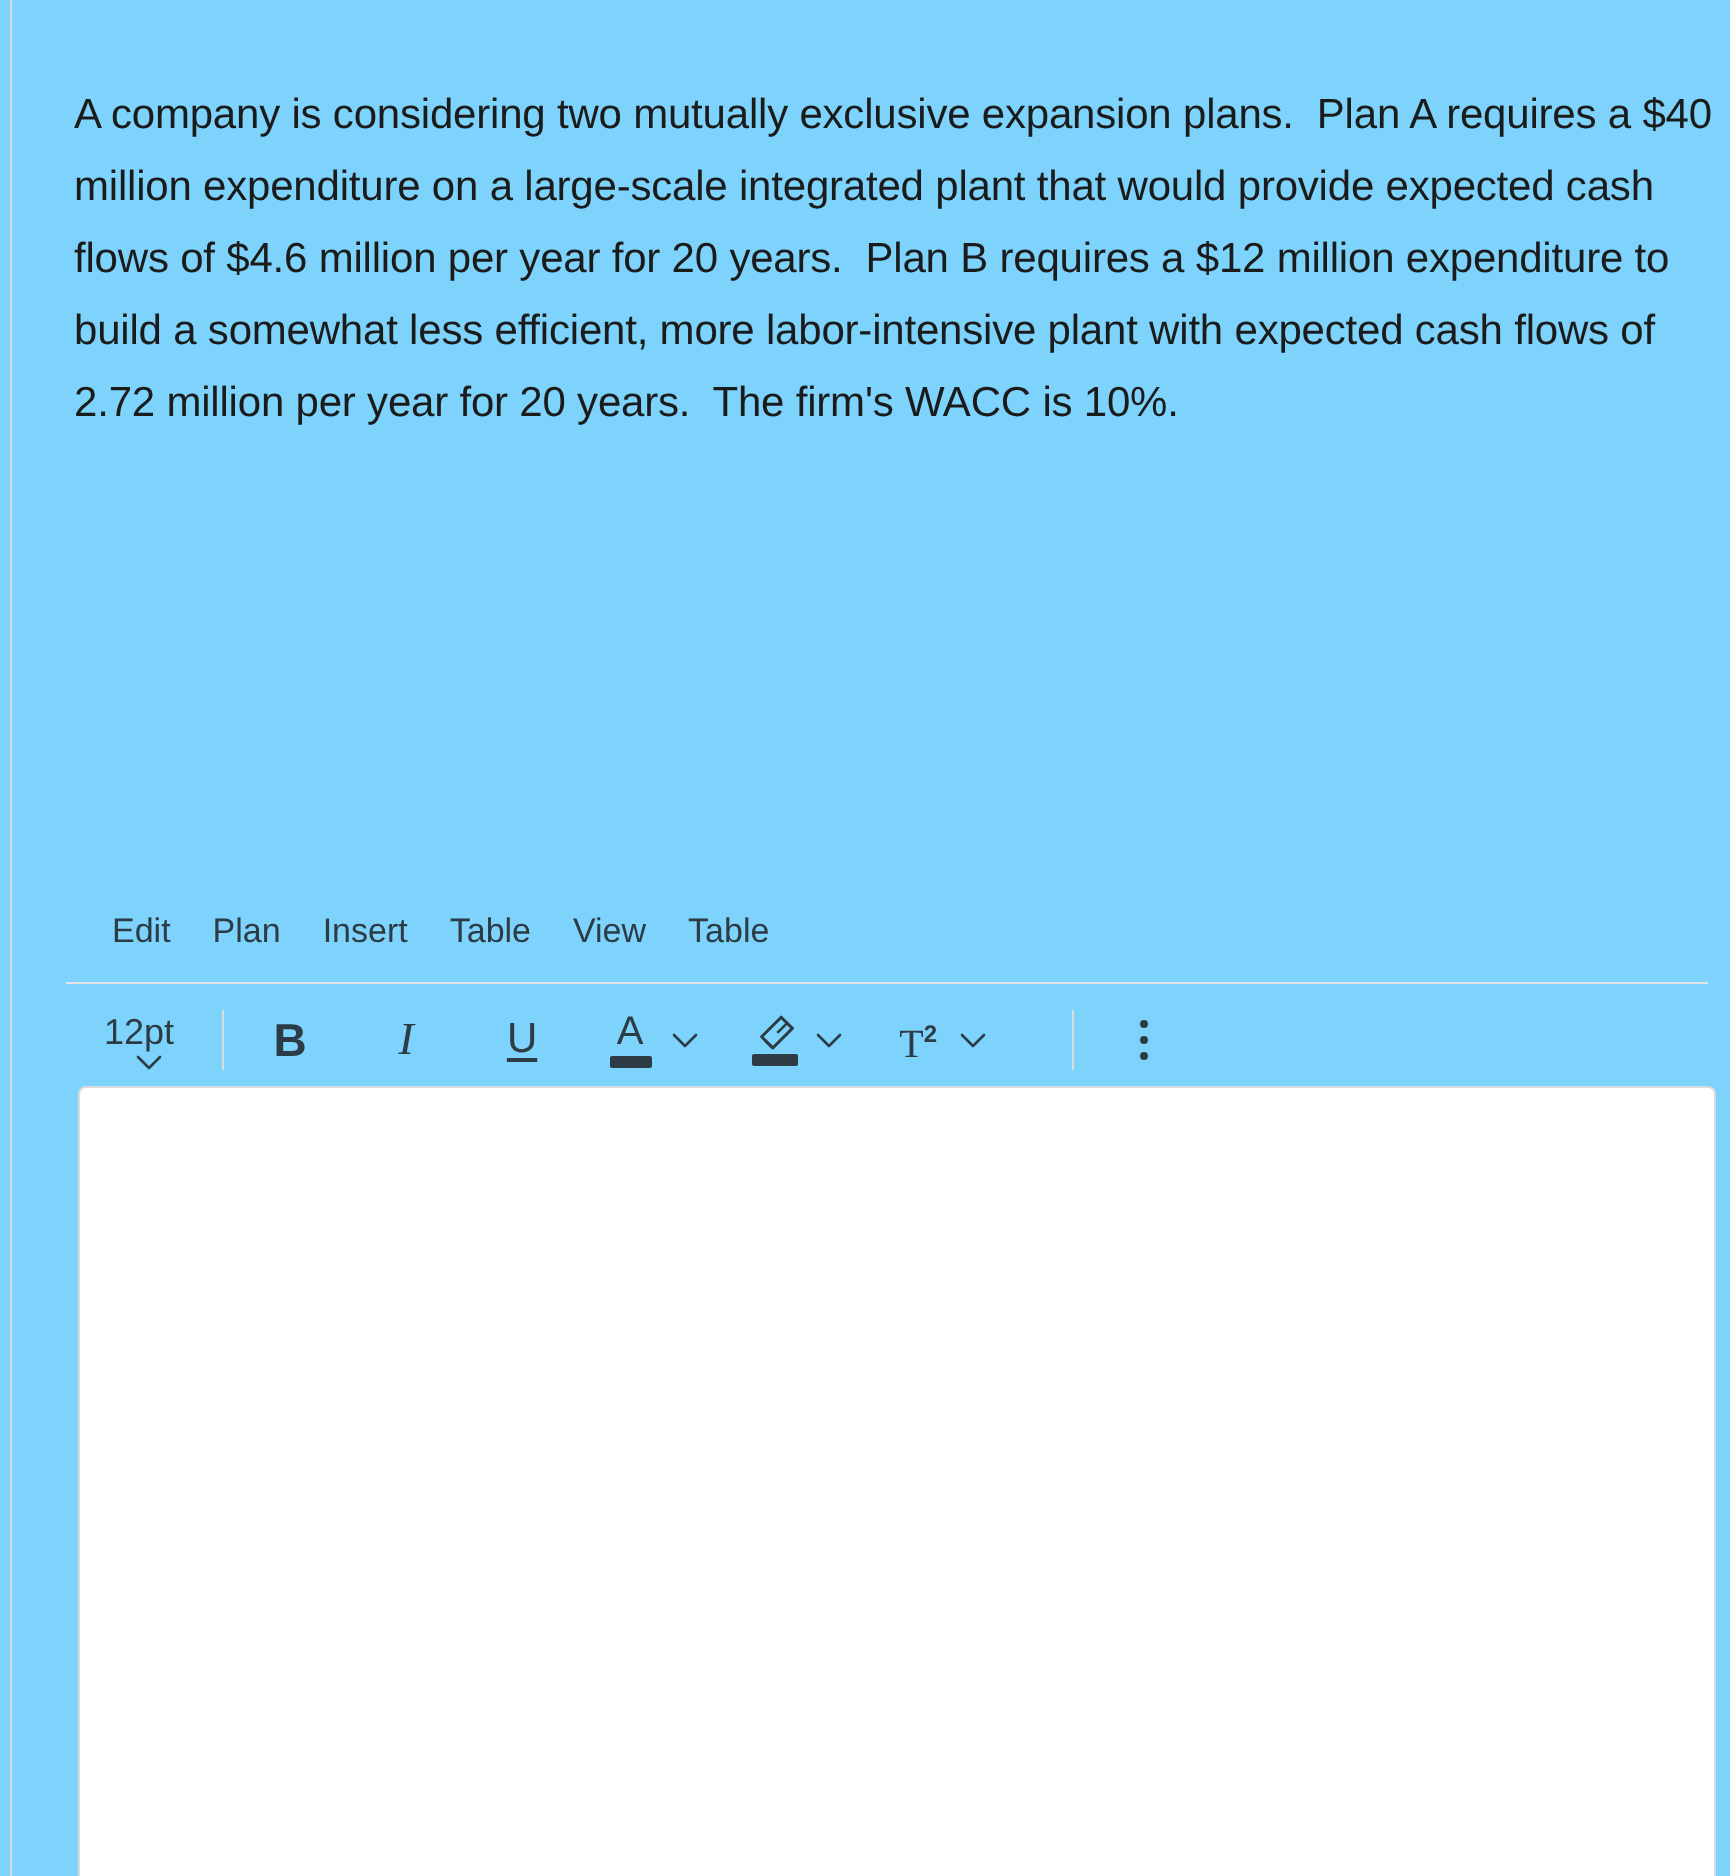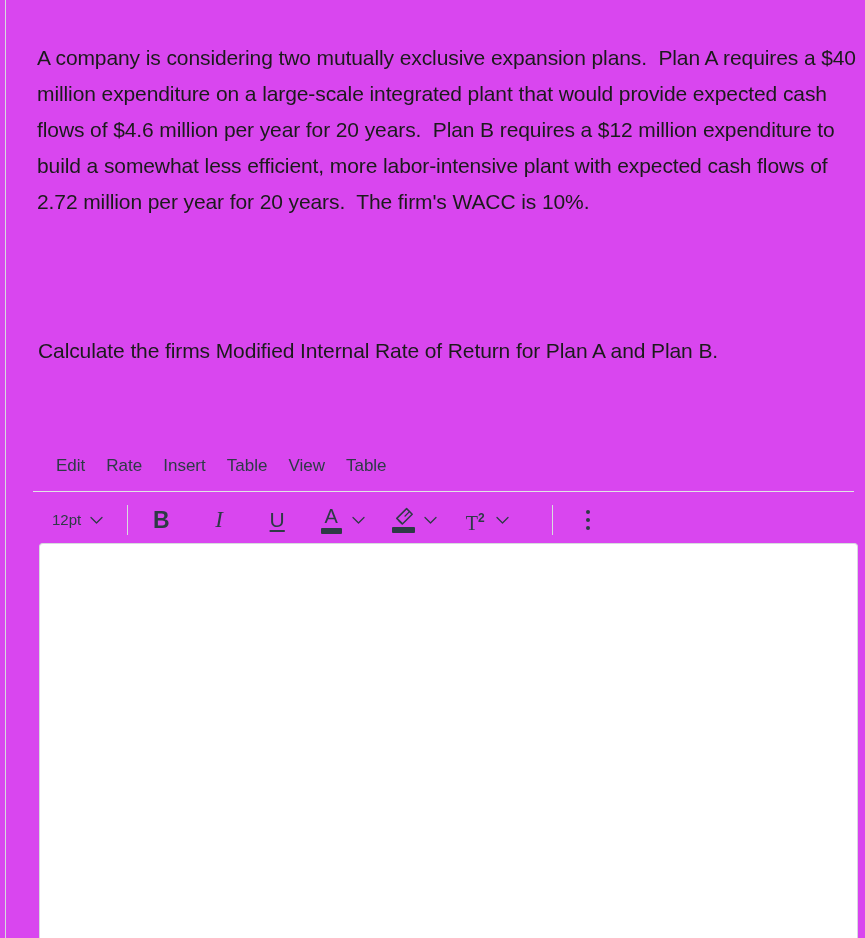--- a/index.html
+++ b/index.html
@@ -13,21 +13,21 @@
     height: 938px;
     overflow: hidden;
     font-family: "Liberation Sans", sans-serif;
     -webkit-font-smoothing: antialiased;
   }
 
   #page {
     position: relative;
     width: 865px;
     height: 938px;
-    background: #d946ef;
+    background: #7dd3fc;
     box-sizing: border-box;
   }
 
   
   .page-edge-left {
     position: absolute;
     left: 5px;
     top: 0;
     width: 1px;
     height: 938px;
@@ -103,28 +103,29 @@
     display: flex;
     align-items: center;
     height: 56px;
     padding-left: 13px;
     box-sizing: border-box;
   }
 
   .tb-select {
     display: flex;
     align-items: center;
-    font-size: 15px;
+    font-size: 18px;
     color: #2d3b45;
     cursor: pointer;
     padding: 4px 6px;
     border-radius: 3px;
     margin-right: 12px;
     line-height: 22px;
     white-space: nowrap;
+    flex-direction: column;
   }
   .tb-select .chev { margin-left: 9px; display: inline-flex; }
 
   .tb-sep {
     width: 1px;
     height: 30px;
     background: #d9dcde;
     margin: 0 14px 0 6px;
   }
   .tb-sep.wide { margin: 0 20px 0 20px; }
@@ -269,28 +270,27 @@
 </style>
 </head>
 <body>
 
 <div id="page">
 
   <div class="page-edge-left"></div>
 
   <div class="content">
     <p class="question-text">A company is considering two mutually exclusive expansion plans.  Plan A requires a $40 million expenditure on a large-scale integrated plant that would provide expected cash flows of $4.6 million per year for 20 years.  Plan B requires a $12 million expenditure to build a somewhat less efficient, more labor-intensive plant with expected cash flows of 2.72 million per year for 20 years.  The firm's WACC is 10%.</p>
-    <p class="question-prompt">Calculate the firms Modified Internal Rate of Return for Plan A and Plan B.</p>
   </div>
 
   <div class="rce">
 
     <div class="rce-menubar">
       <div class="menu-item">Edit</div>
-      <div class="menu-item">Rate</div>
+      <div class="menu-item">Plan</div>
       <div class="menu-item">Insert</div>
       <div class="menu-item">Table</div>
       <div class="menu-item">View</div>
       <div class="menu-item">Table</div>
     </div>
 
     <div class="rce-divider"></div>
 
     <div class="rce-toolbar">
 

